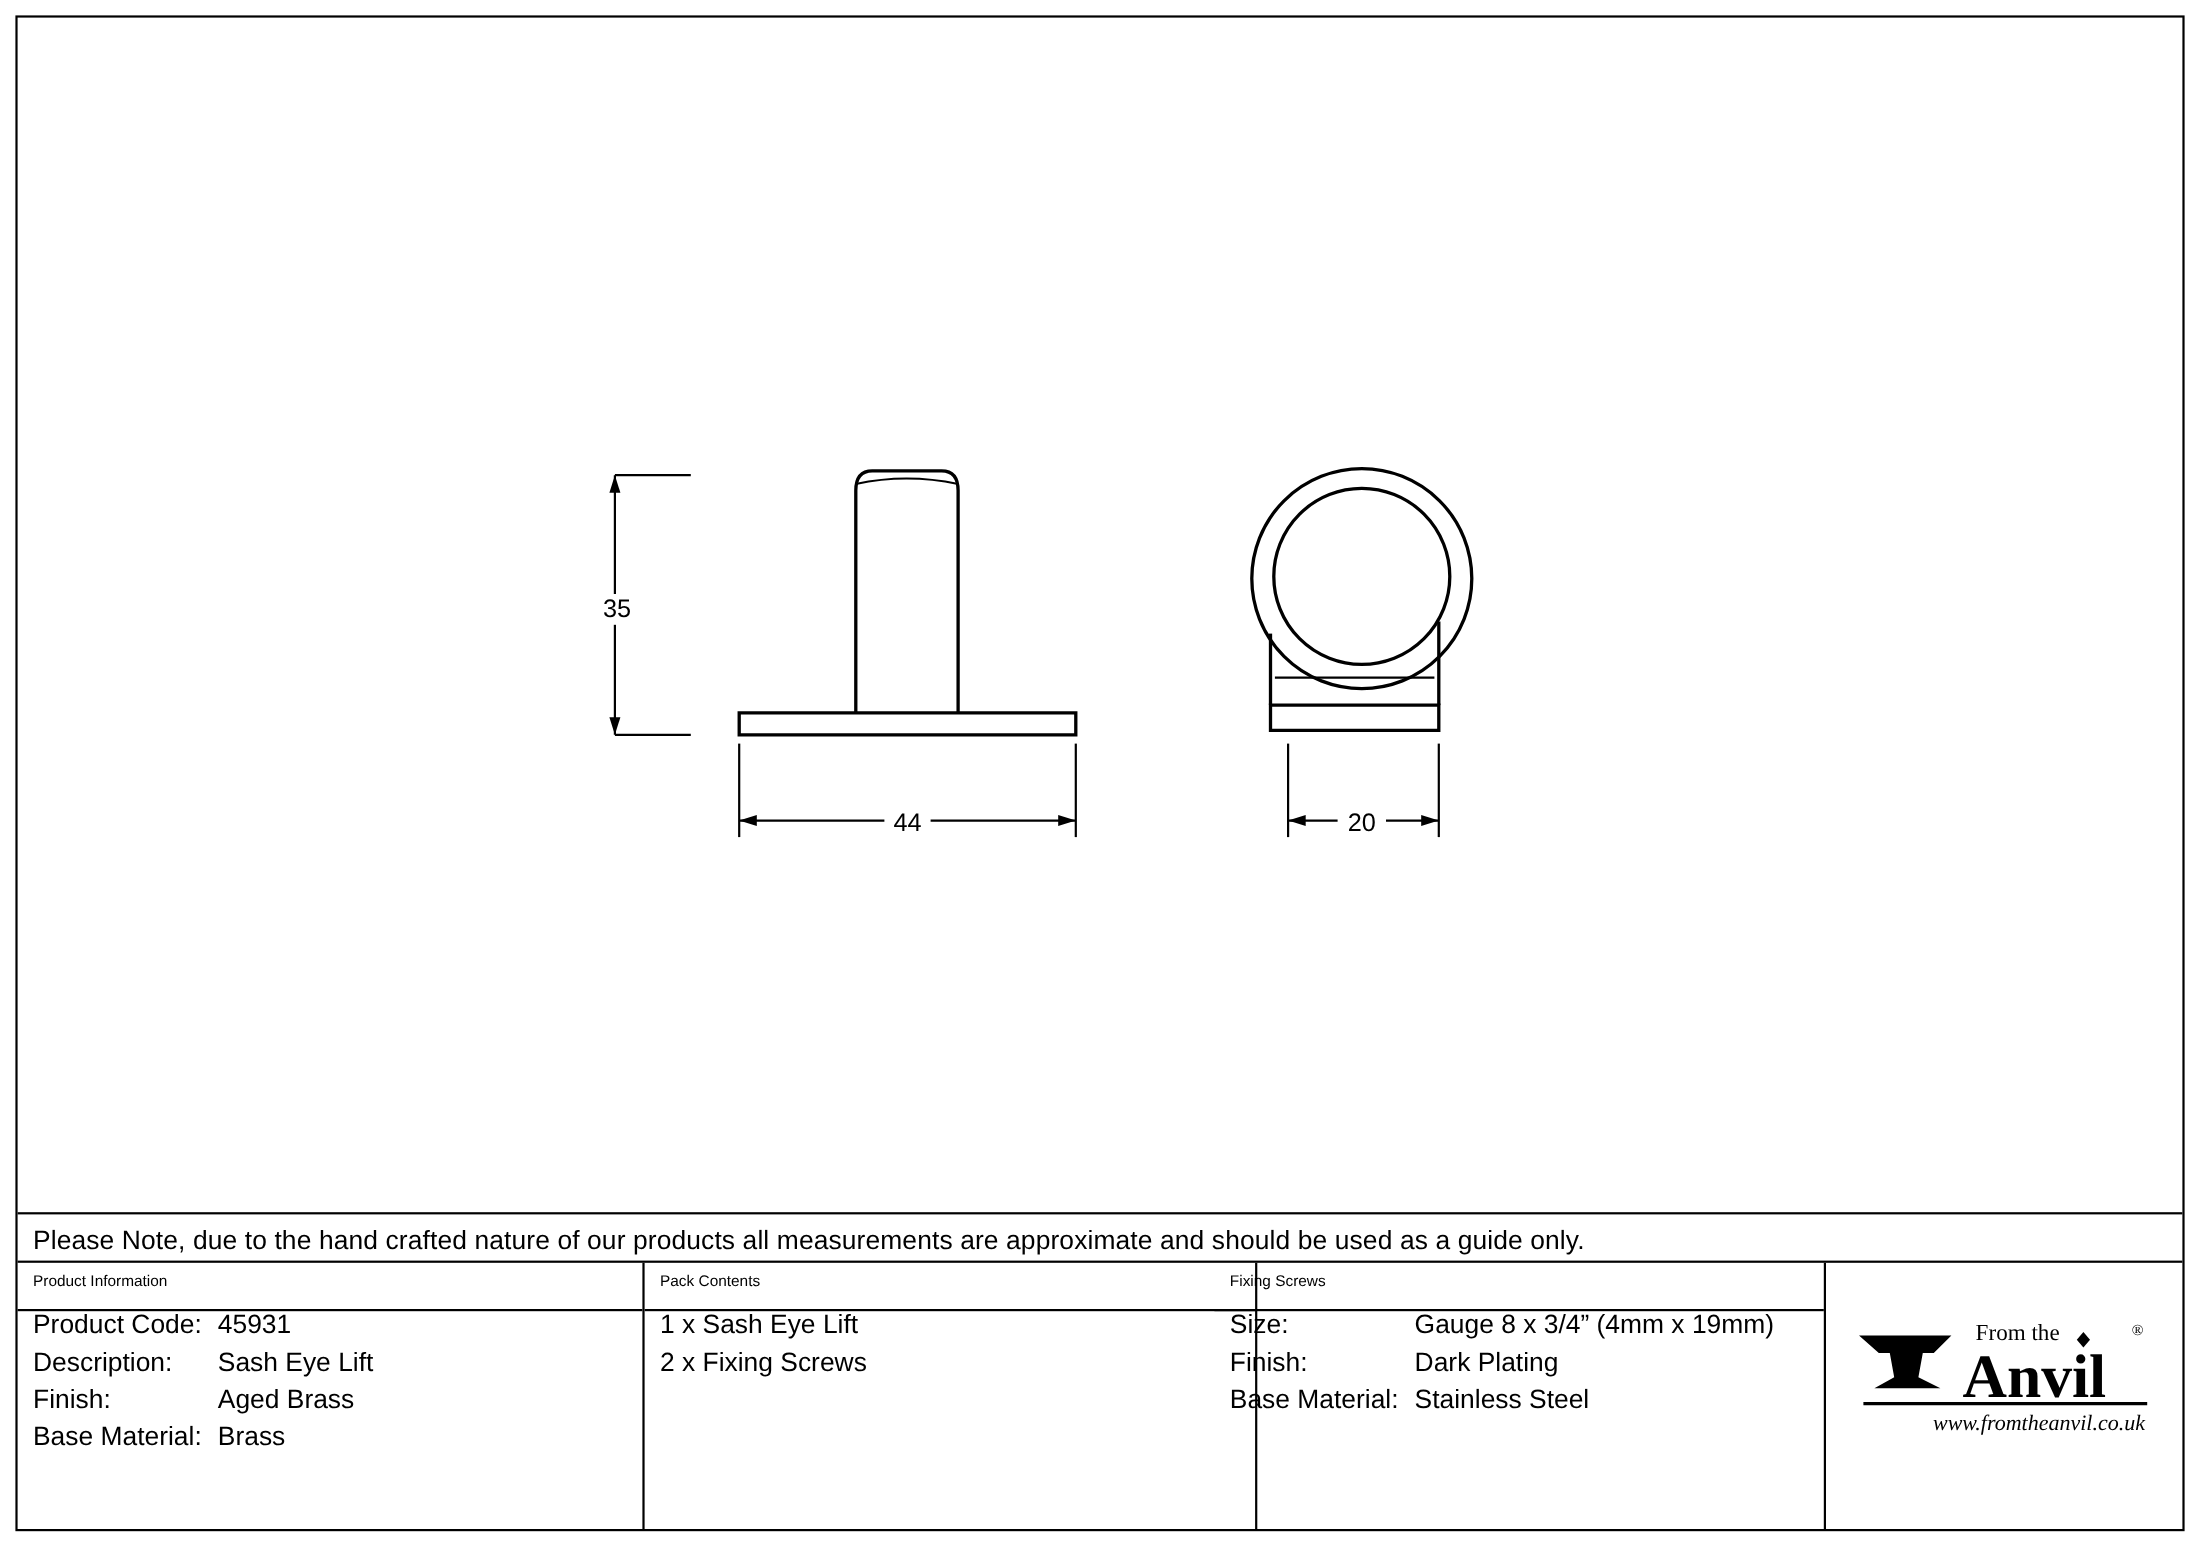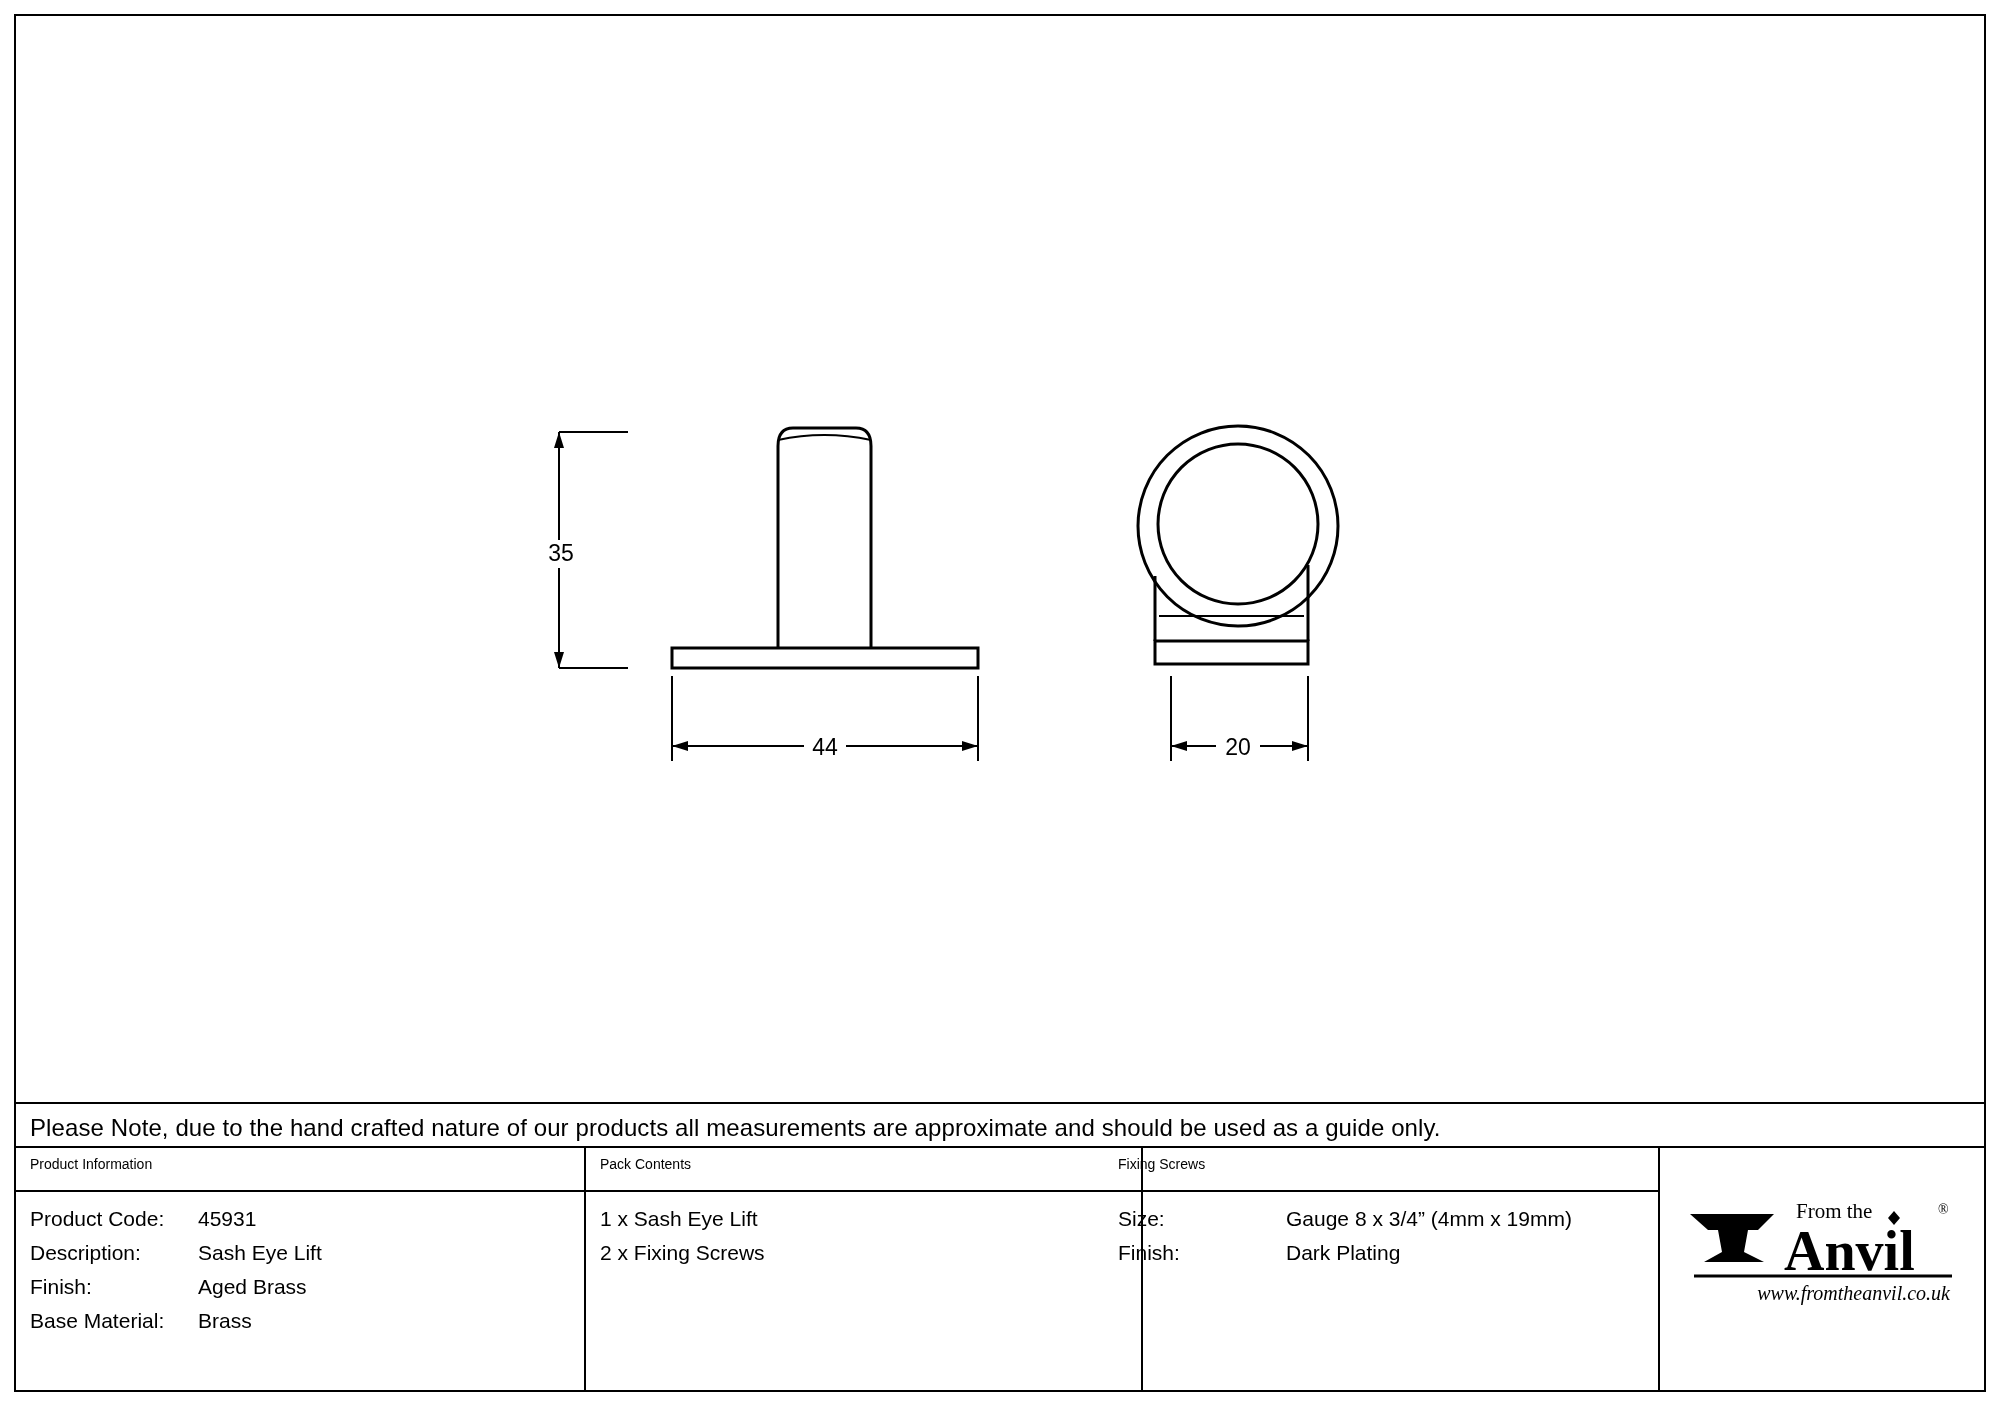--- a/index.html
+++ b/index.html
@@ -85,22 +85,22 @@
     left: 0;
     top: 42px;
     width: 100%;
     height: 0;
     border-top: 2px solid #000000;
   }
 
   .rows {
     position: absolute;
     left: 14px;
-    top: 54px;
-    font-size: 21px;
+    top: 40px;
+    font-size: 24px;
     line-height: 34px;
   }
   .rows .r { white-space: nowrap; }
   .rows .k {
     display: inline-block;
     width: 168px;
   }
   .col-3 .rows .k { width: 168px; }
   .pack .r { white-space: nowrap; }
 
@@ -213,20 +213,23 @@
     <div class="col col-3">
       <div class="col-head">Fixing Screws</div>
       <div class="head-rule"></div>
       <div class="rows">
         <div class="r">
           <span class="k">Size:</span><span>Gauge 8 x 3/4” (4mm x 19mm)</span>
         </div>
         <div class="r">
           <span class="k">Finish:</span><span>Dark Plating</span>
         </div>
+        <div class="r">
+          <span class="k">Base Material:</span><span>Stainless Steel</span>
+        </div>
       </div>
     </div>
 
     <div class="col col-4">
       <div class="logo">
         <svg width="270" height="120" viewBox="0 0 270 120" xmlns="http://www.w3.org/2000/svg">
 
           <path d="M 2 24 L 86 24 L 70 40 L 60 40 L 56 62 L 76 72 L 16 72 L 34 62 L 30 40 L 20 40 Z" fill="#000000" stroke="none"></path>
 
           <text x="108" y="28" font-family="Liberation Serif, serif" font-size="21" fill="#000000">From the</text>

